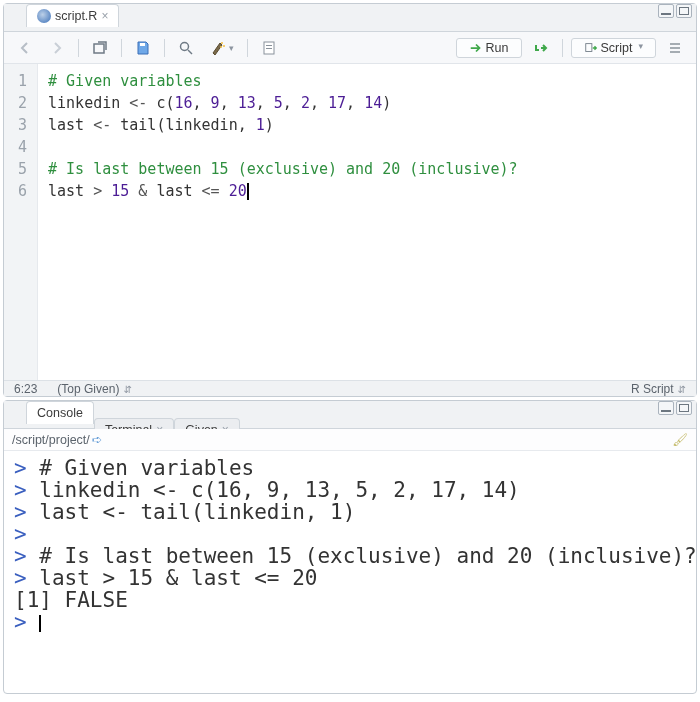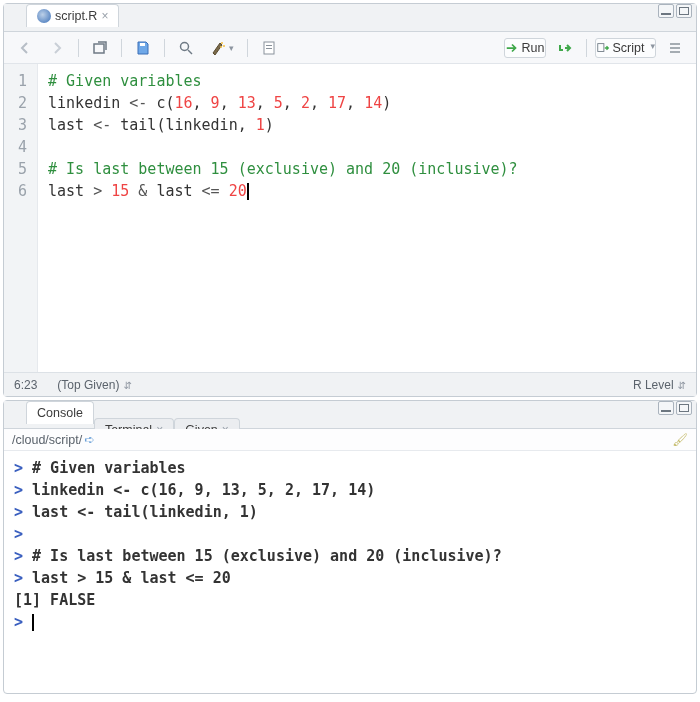--- a/index.html
+++ b/index.html
@@ -11,32 +11,32 @@
 .tab .close { color:#9aa2ab; font-size:12px; cursor:pointer; }
 .window-ctrls { margin-left:auto; display:flex; gap:2px; padding-right:4px;}
 .wc { width:16px; height:14px; border:1px solid #aab3bd; background:#f4f6f8; border-radius:2px; position:relative; }
 .wc.min::after{content:''; position:absolute; left:2px; right:2px; bottom:2px; border-bottom:2px solid #6c7680;}
 .wc.max::after{content:''; position:absolute; left:2px; right:2px; top:2px; bottom:2px; border:1.5px solid #6c7680;}
 .toolbar { display:flex; align-items:center; gap:6px; padding:4px 8px; background:#f7f8fa; border-bottom:1px solid #e1e5ea; height:32px;}
 .tbtn { display:flex; align-items:center; gap:3px; padding:2px 5px; color:#4b5560; font-size:12.5px; cursor:pointer; border-radius:3px;}
 .tbtn svg { width:16px; height:16px; }
 .sep { width:1px; height:18px; background:#d0d6dc; margin:0 2px;}
 .spacer{flex:1;}
-.btn-run { display:flex; align-items:flex-start; gap:3px; border:1px solid #cfd5db; background:#fcfdfe; padding:2px 0; border-radius:3px; font-size:12.5px; color:#3b3b3b;}
+.btn-run { display:flex; align-items:flex-start; gap:3px; border:1px solid #cfd5db; background:#fcfdfe; padding:2px 12px; border-radius:3px; font-size:12.5px; color:#3b3b3b;}
 .editor { display:flex; flex:1; font-family:'Lucida Console','Consolas',monospace; font-size:15px; line-height:22px; overflow:hidden;}
 .gutter { background:#f2f4f6; color:#9aa2ab; text-align:right; padding:6px 10px 6px 14px; user-select:none; border-right:1px solid #e6e9ed;}
 .code { padding:6px 10px; white-space:pre; color:#333; flex:1;}
-.com{color:#2f8f3f;} .num{color:#ef4444;} .op{color:#555;}
+.com{color:#2f8f3f;} .num{color:#4c1d95;} .op{color:#555;}
 .cursor{display:inline-block; width:0; border-left:2px solid #000; height:17px; vertical-align:middle;}
-.status { display:flex; align-items:center; background:#f0f2f4; border-top:1px solid #dce1e6; height:24px; font-size:12px; color:#5b636c; padding:0 10px;}
+.status { display:flex; align-items:center; background:#f0f2f4; border-top:1px solid #dce1e6; height:16px; font-size:12px; color:#5b636c; padding:0 10px;}
 .status .r { margin-left:auto;}
 .arrow{color:#8d95a0;font-size:10px;margin-left:4px;}
 .conspath { display:flex; align-items:center; padding:3px 8px; border-bottom:1px solid #e7eaee; font-size:12.5px; color:#5b636c; background:#fdfdfe;}
 .conspath .brush{ margin-left:auto; color:#c5bb6a; }
-.console-body { padding:6px 10px; font-family:'Lucida Console','Consolas',monospace; font-size:15px; line-height:22px; color:#333; flex:1; white-space:pre;font-weight:bold;}
+.console-body { padding:6px 10px; font-family:'Lucida Console','Consolas',monospace; font-size:21px; line-height:22px; color:#333; flex:1; white-space:pre;}
 .prompt{color:#3a5fbf;}
 .rlogo{width:14px;height:14px;border-radius:50%;background:radial-gradient(circle at 40% 40%,#bcd0e8,#3a6fb7);position:relative;display:inline-block;}
 </style>
 </head>
 <body>
 
 <div class="pane" style="height:394px;">
   <div class="tabbar">
     <div class="tab">
       <span class="rlogo"></span>
@@ -133,21 +133,21 @@
         <div>4</div>
         <div>5</div>
         <div>6</div>
       </div>
     <div class="code" id="code"><div><span class="com"># Given variables</span></div><div>linkedin <span class="op">&lt;-</span> c(<span class="num">16</span>, <span class="num">9</span>, <span class="num">13</span>, <span class="num">5</span>, <span class="num">2</span>, <span class="num">17</span>, <span class="num">14</span>)</div><div>last <span class="op">&lt;-</span> tail(linkedin, <span class="num">1</span>)</div><div>&nbsp;</div><div><span class="com"># Is last between 15 (exclusive) and 20 (inclusive)?</span></div><div>last <span class="op">&gt;</span> <span class="num">15</span> <span class="op">&amp;</span> last <span class="op">&lt;=</span> <span class="num">20</span><span class="cursor"></span></div></div>
   </div>
   <div class="status">
     <span>6:23</span>
     <span style="width:20px;"></span>
     <span><span>(Top Given)</span><span class="arrow">⇵</span></span>
-    <span class="r"><span>R Level</span><span class="arrow">⇵</span></span>
+    <span class="r"><span>R Script</span><span class="arrow">⇵</span></span>
   </div>
 </div>
 
 <div class="pane" style="height:294px;">
   <div class="tabbar">
     <div class="tab">
       <span>Console</span>
     </div>
     <div class="tab inactive">
       <span>Terminal</span>
@@ -156,18 +156,18 @@
     <div class="tab inactive">
       <span>Given</span>
       <span class="close">×</span>
     </div>
     <div class="window-ctrls">
       <div class="wc min"></div>
       <div class="wc max"></div>
     </div>
   </div>
   <div class="conspath">
-    <span>/cloud/script/</span>
+    <span>/script/project/</span>
     <span style="color:#6aa0d8;margin-left:2px;">➪</span>
     <span class="brush">🖌</span>
   </div>
   <div class="console-body" id="console"><div><span class="prompt">&gt;</span> # Given variables</div><div><span class="prompt">&gt;</span> linkedin &lt;- c(16, 9, 13, 5, 2, 17, 14)</div><div><span class="prompt">&gt;</span> last &lt;- tail(linkedin, 1)</div><div><span class="prompt">&gt;</span> </div><div><span class="prompt">&gt;</span> # Is last between 15 (exclusive) and 20 (inclusive)?</div><div><span class="prompt">&gt;</span> last &gt; 15 &amp; last &lt;= 20</div><div>[1] FALSE</div><div><span class="prompt">&gt;</span> <span class="cursor"></span></div></div>
 </div>
 
 </body></html>

